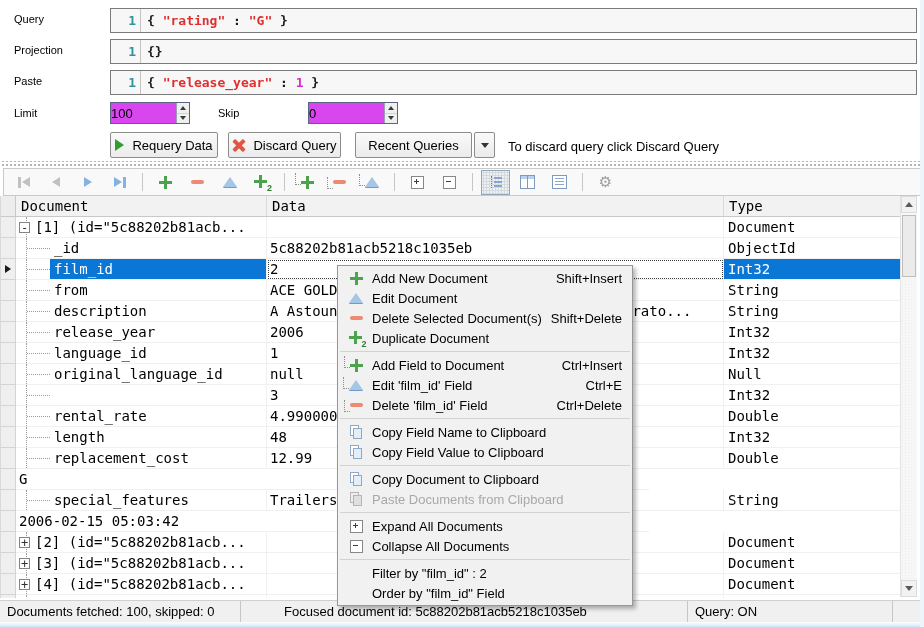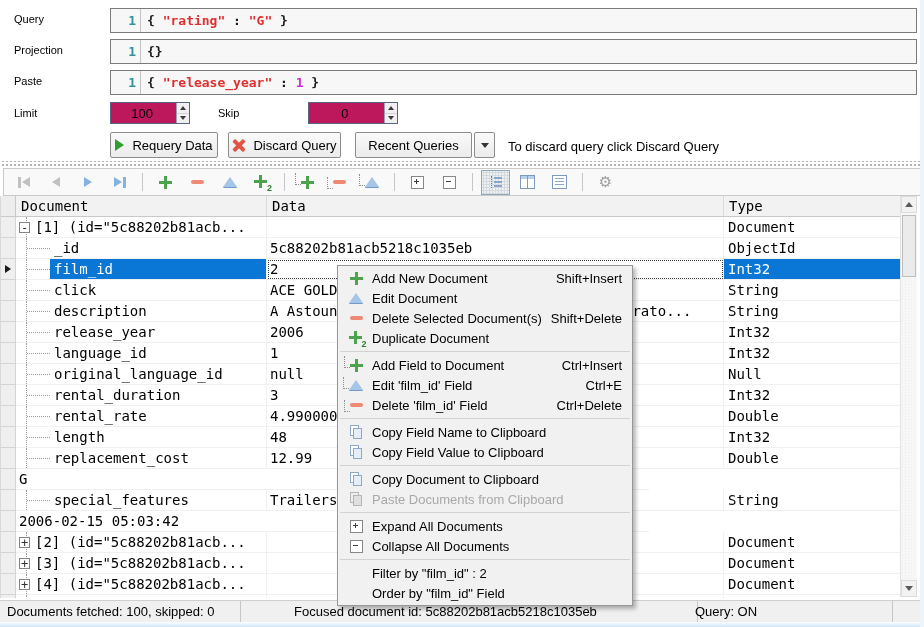--- a/index.html
+++ b/index.html
@@ -11,22 +11,22 @@
   .editor{position:absolute;left:110px;width:805px;height:23px;border:1px solid #7b7b7b;
           background:#f7f7f7;display:flex;align-items:stretch;
           font:bold 13px "DejaVu Sans Mono",monospace}
   .gutter{width:25px;display:flex;align-items:center;justify-content:flex-end;
           padding-right:4px;color:#2f939c;border-right:1px solid #c3c3c3}
   .code{display:flex;align-items:center;padding-left:6px;white-space:pre;color:#1a1a1a}
   .tok-str{color:#e02f2f}
   .tok-num{color:#cf30cf}
 
   .spin{position:absolute;height:22px;border:1px solid #5a6586;background:#fff;display:flex;box-sizing:border-box}
-  .spin input{border:none;outline:none;text-align:center;font:13px "Liberation Sans",sans-serif;
-              width:100%;padding:0 3px 0 0;background:#be185d}
+  .spin input{border:none;outline:none;text-align:left;font:13px "Liberation Sans",sans-serif;
+              width:100%;padding:0 3px 0 0;background:#d946ef}
   .spin .arrows{width:15px;border-left:1px solid #9aa0b5;display:flex;flex-direction:column}
   .spin .arrows .sbtn{flex:1;display:flex;align-items:center;justify-content:center;background:#f0f0f0}
   .spin .arrows .sbtn:first-child{border-bottom:1px solid #d5d5d5}
   .sa-up{width:0;height:0;border-left:3px solid transparent;border-right:3px solid transparent;border-bottom:4px solid #3b3b3b}
   .sa-dn{width:0;height:0;border-left:3px solid transparent;border-right:3px solid transparent;border-top:4px solid #3b3b3b}
 
   .btn{position:absolute;height:26px;background:linear-gradient(#fafafa,#ebebeb);
        border:1px solid #8c8c8c;border-radius:2px;display:flex;align-items:center;
        justify-content:center;gap:8px;font-size:13px;box-sizing:border-box}
   .i-play{width:0;height:0;border-top:6px solid transparent;border-bottom:6px solid transparent;border-left:9px solid #2f9e2f}
@@ -351,21 +351,21 @@
           <span class="fieldtext">film_id</span>
         </div>
         <div class="cdata">2</div>
         <div class="ctype">Int32</div>
       </div>
       <div class="row">
         <div class="csel"></div>
         <div class="cdoc">
           <span class="treev"></span>
           <span class="treeh"></span>
-          <span class="fieldtext">click</span>
+          <span class="fieldtext">from</span>
         </div>
         <div class="cdata">ACE GOLDFINGER</div>
         <div class="ctype">String</div>
       </div>
       <div class="row">
         <div class="csel"></div>
         <div class="cdoc">
           <span class="treev"></span>
           <span class="treeh"></span>
           <span class="fieldtext">description</span>
@@ -401,21 +401,20 @@
           <span class="fieldtext">original_language_id</span>
         </div>
         <div class="cdata">null</div>
         <div class="ctype">Null</div>
       </div>
       <div class="row">
         <div class="csel"></div>
         <div class="cdoc">
           <span class="treev"></span>
           <span class="treeh"></span>
-          <span class="fieldtext">rental_duration</span>
         </div>
         <div class="cdata">3</div>
         <div class="ctype">Int32</div>
       </div>
       <div class="row">
         <div class="csel"></div>
         <div class="cdoc">
           <span class="treev"></span>
           <span class="treeh"></span>
           <span class="fieldtext">rental_rate</span>
@@ -653,17 +652,17 @@
     </div>
     <div class="mi">
       <span class="mic"></span>
       <span class="ml">Order by "film_id" Field</span>
       <span class="ms"></span>
     </div>
   </div>
 
 <div class="statusbar">
   <div class="sp" style="left:0;width:241px">Documents fetched: 100, skipped: 0</div>
-  <div class="sp" style="left:287px;width:411px">Focused document id: 5c88202b81acb5218c1035eb</div>
+  <div class="sp" style="left:277px;width:411px">Focused document id: 5c88202b81acb5218c1035eb</div>
   <div class="sp" style="left:688px;width:205px">Query: ON</div>
 </div>
 <div class="bstrip"></div>
 <div class="rstrip"></div>
 
 </body></html>

